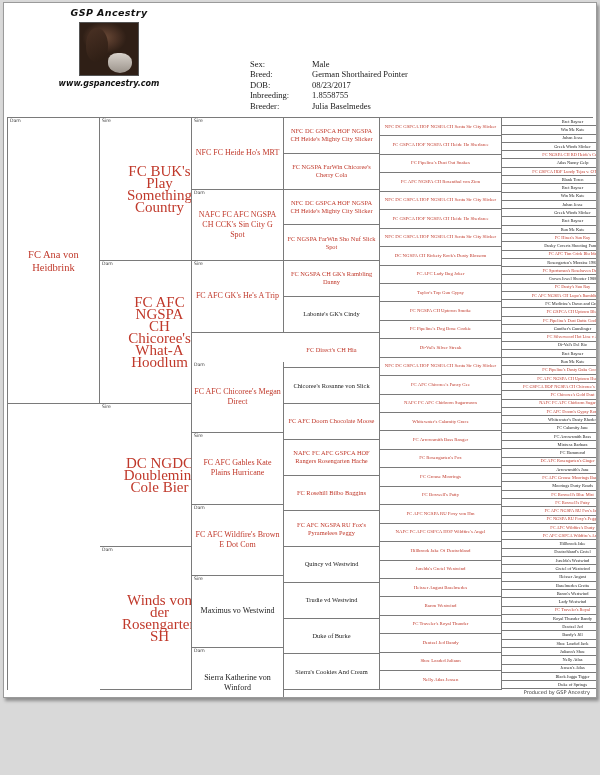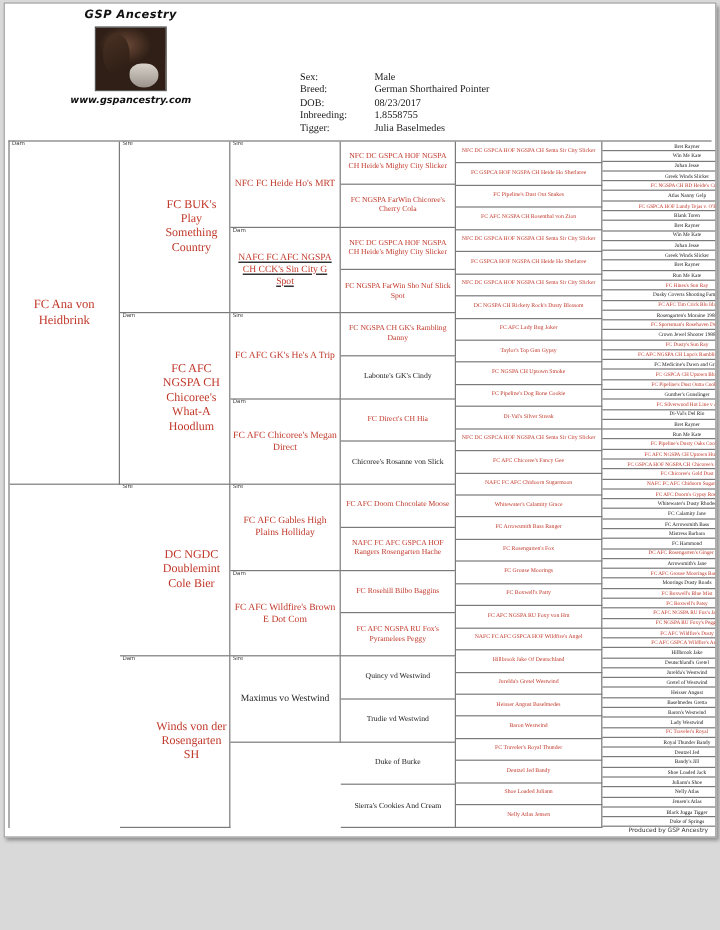--- a/index.html
+++ b/index.html
@@ -68,21 +68,21 @@
     text-align:center;
     overflow:hidden;
   }
   .tag{
     position:absolute;left:2px;top:0px;
     font-family:"DejaVu Sans", sans-serif;
     font-size:4.6px;color:#3a3a3a;line-height:6px;
   }
   .nm{padding:0 2px;}
   .g1 .nm{font-size:10.5px;line-height:13px;}
-  .g2 .nm{font-size:10px;line-height:12px;margin-left:28px;}
+  .g2 .nm{font-size:15px;line-height:12px;margin-left:28px;}
   .g3 .nm{font-size:8px;line-height:10px;}
   .g4 .nm{font-size:6.4px;line-height:8px;}
   .g5 .nm{font-size:4.8px;line-height:6.2px;}
   .g6 .nm{font-size:4.4px;line-height:5.6px;}
   .male{color:#c0392b;}
   .female{color:#c0392b;}
   .plain{color:#1a1a1a;}
   .footer{
     position:absolute;left:0;right:6px;bottom:2px;text-align:right;
     font-size:5px;color:#333;font-family:"DejaVu Sans", sans-serif;
@@ -115,21 +115,21 @@
           </tr>
           <tr>
             <td class="lbl">DOB:</td>
             <td>08/23/2017</td>
           </tr>
           <tr>
             <td class="lbl">Inbreeding:</td>
             <td>1.8558755</td>
           </tr>
           <tr>
-            <td class="lbl">Tigger:</td>
+            <td class="lbl">Breeder:</td>
             <td>Julia Baselmedes</td>
           </tr>
         </tbody>
       </table>
     </div>
   </div>
 
   <div class="ped" id="ped" style="height: 572px;">
       <div class="gen g1" style="left: 0px; width: 92px;">
         <div class="cell" style="height: 286px;">
@@ -153,44 +153,48 @@
         <div class="cell" style="height: 143px;">
           <span class="tag">Dam</span>
           <span class="nm female">Winds von der Rosengarten SH</span>
         </div>
       </div>
       <div class="gen g3" style="left: 184px; width: 92px;">
         <div class="cell" style="height: 71.5px;">
           <span class="tag">Sire</span>
           <span class="nm male">NFC FC Heide Ho's MRT</span>
         </div>
-        <div class="cell" style="height: 71.5px; text-decoration: underline;">
+        <div class="cell" style="height: 71.5px;">
           <span class="tag">Dam</span>
           <span class="nm female">NAFC FC AFC NGSPA CH CCK's Sin City G Spot</span>
         </div>
         <div class="cell" style="height: 71.5px; align-items: center;">
           <span class="tag">Sire</span>
           <span class="nm male">FC AFC GK's He's A Trip</span>
         </div>
-        <div class="cell" style="height: 71.5px;">
+        <div class="cell" style="height: 71.5px; margin-top: 29px;">
           <span class="tag">Dam</span>
           <span class="nm female">FC AFC Chicoree's Megan Direct</span>
         </div>
         <div class="cell" style="height: 71.5px;">
           <span class="tag">Sire</span>
-          <span class="nm male">FC AFC Gables High Plains Holliday</span>
+          <span class="nm male">FC AFC Gables Kate Plains Hurricane</span>
         </div>
         <div class="cell" style="height: 71.5px;">
           <span class="tag">Dam</span>
           <span class="nm female">FC AFC Wildfire's Brown E Dot Com</span>
         </div>
         <div class="cell" style="height: 71.5px;">
           <span class="tag">Sire</span>
           <span class="nm plain">Maximus vo Westwind</span>
         </div>
+        <div class="cell" style="height: 71.5px;">
+          <span class="tag">Dam</span>
+          <span class="nm plain">Sierra Katherine von Winford</span>
+        </div>
       </div>
       <div class="gen g4" style="left: 276px; width: 96px;">
         <div class="cell" style="height: 35.75px;">
           <span class="nm male">NFC DC GSPCA HOF NGSPA CH Heide's Mighty City Slicker</span>
         </div>
         <div class="cell" style="height: 35.75px;">
           <span class="nm female">FC NGSPA FarWin Chicoree's Cherry Cola</span>
         </div>
         <div class="cell" style="height: 35.75px;">
           <span class="nm male">NFC DC GSPCA HOF NGSPA CH Heide's Mighty City Slicker</span>

